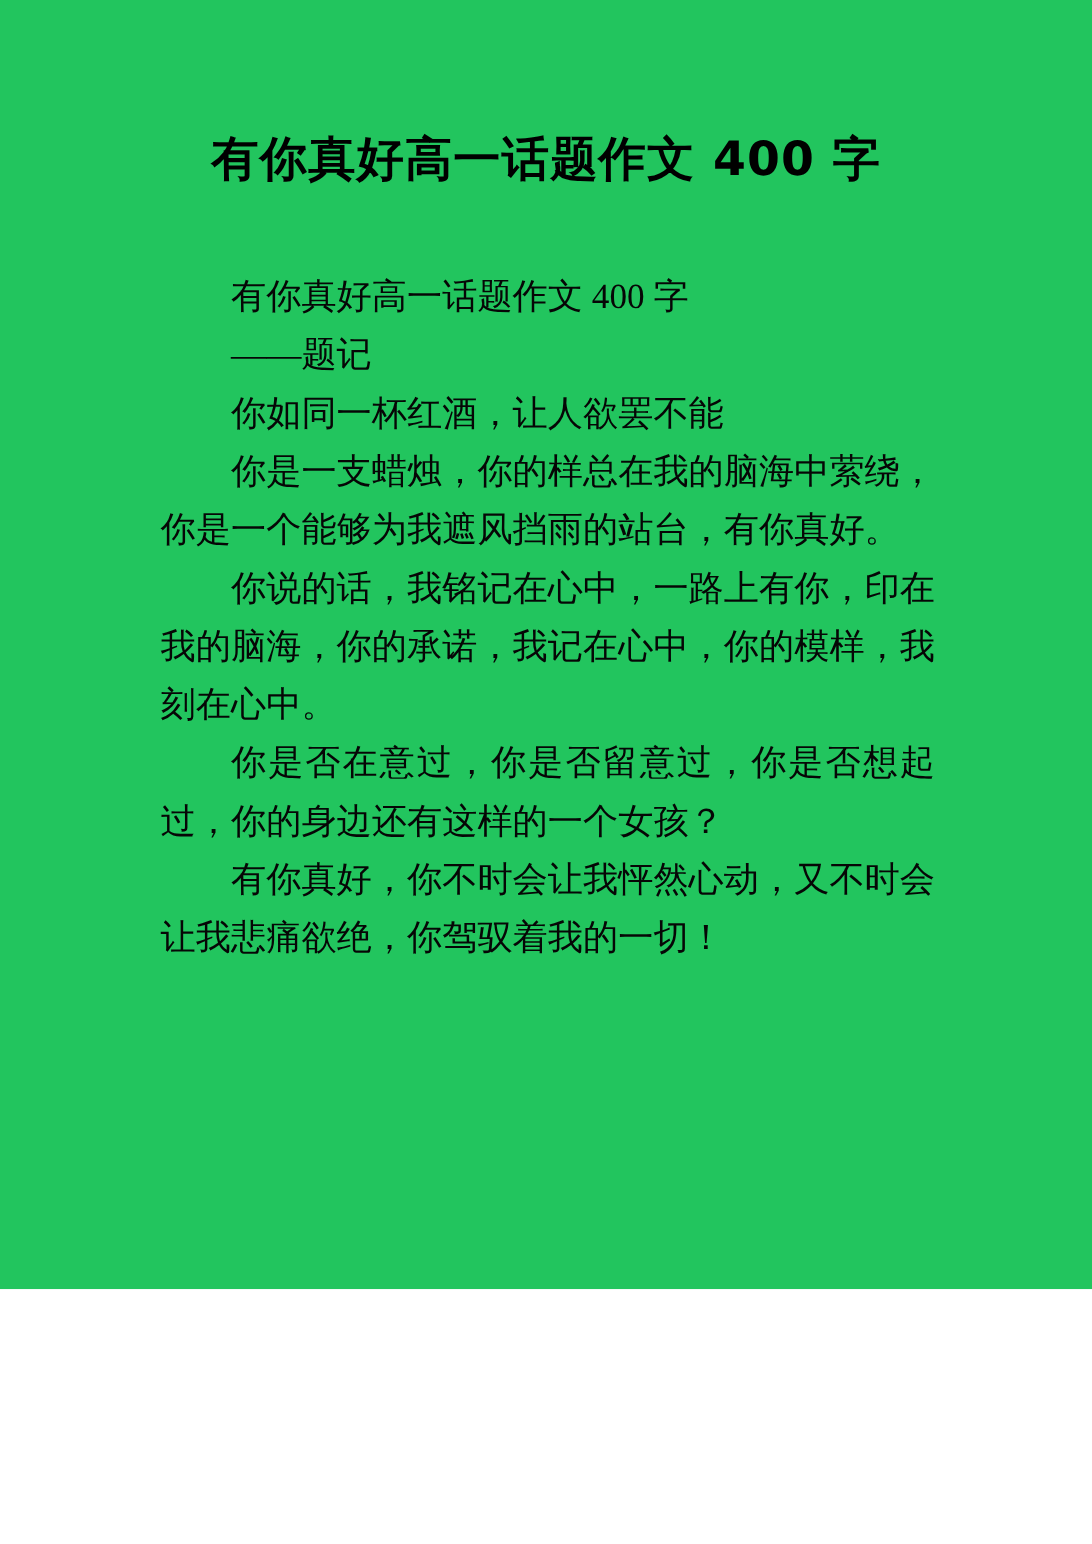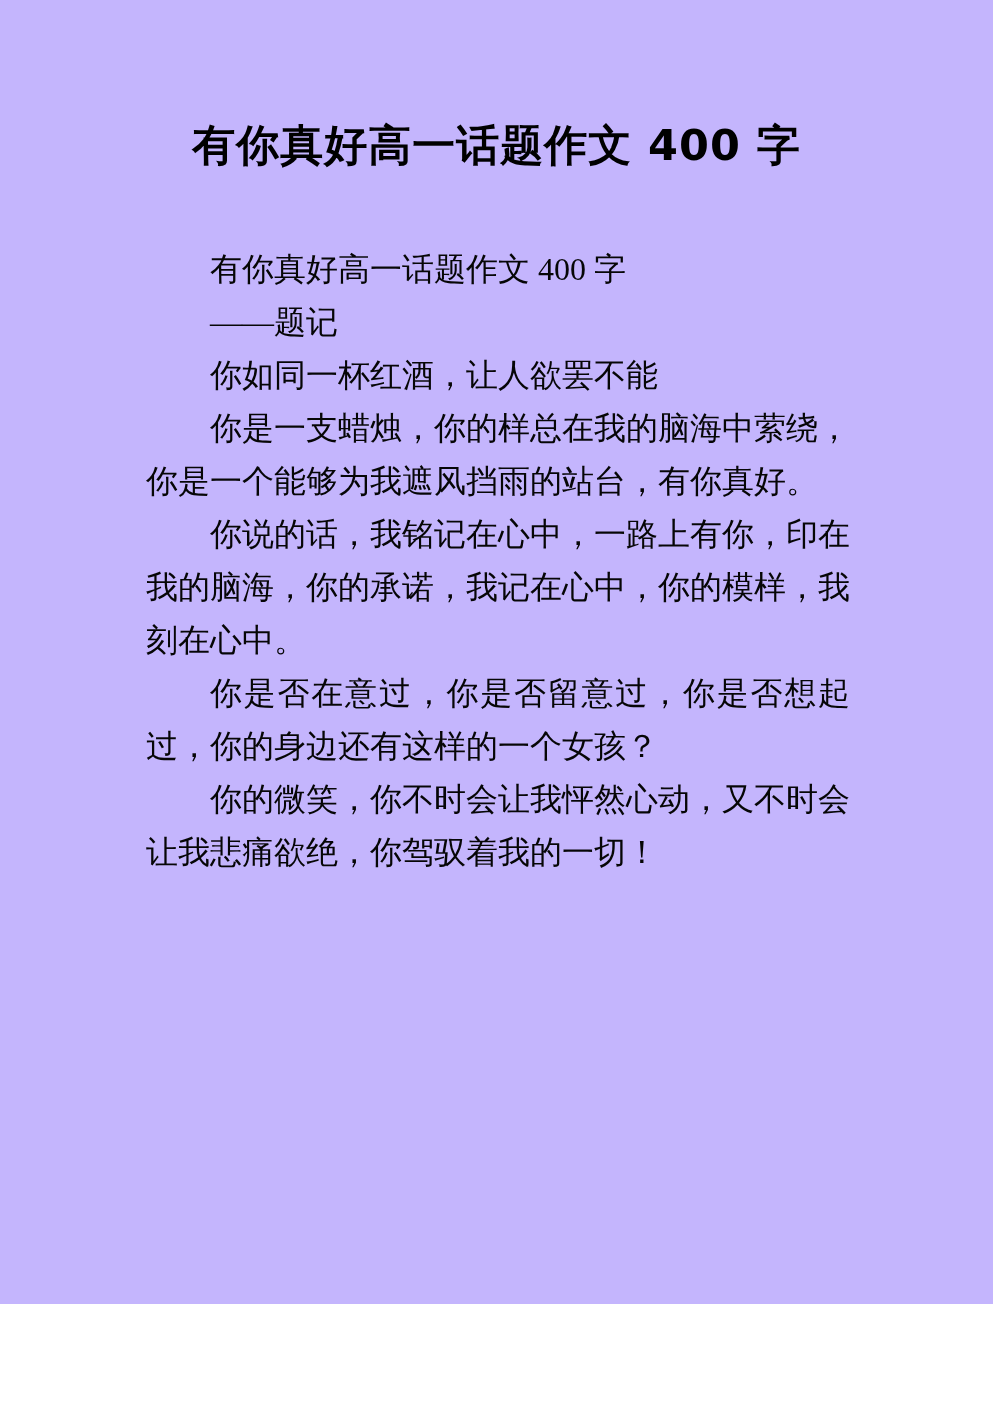--- a/index.html
+++ b/index.html
@@ -3,22 +3,22 @@
   <meta charset="utf-8">
   <style>
     html, body {
       margin: 0;
       padding: 0;
       background: #ffffff;
     }
     .page {
       position: relative;
       width: 993px;
-      height: 1304px;
-      background: #c4b5fd;
+      height: 1172px;
+      background: #22c55e;
       overflow: hidden;
       font-family: "Liberation Serif", "DejaVu Serif", serif;
       color: #000000;
     }
     .title {
       position: absolute;
       top: 120px;
       left: 0;
       width: 100%;
       margin: 0;
@@ -53,15 +53,15 @@
 
 <div class="page">
   <h1 class="title">有你真好高一话题作文 400 字</h1>
   <div class="content">
       <p class="para">有你真好高一话题作文 400 字</p>
       <p class="para">——题记</p>
       <p class="para">你如同一杯红酒，让人欲罢不能</p>
       <p class="para">你是一支蜡烛，你的样总在我的脑海中萦绕，你是一个能够为我遮风挡雨的站台，有你真好。</p>
       <p class="para">你说的话，我铭记在心中，一路上有你，印在我的脑海，你的承诺，我记在心中，你的模样，我刻在心中。</p>
       <p class="para">你是否在意过，你是否留意过，你是否想起过，你的身边还有这样的一个女孩？</p>
-      <p class="para">你的微笑，你不时会让我怦然心动，又不时会让我悲痛欲绝，你驾驭着我的一切！</p>
+      <p class="para">有你真好，你不时会让我怦然心动，又不时会让我悲痛欲绝，你驾驭着我的一切！</p>
     </div>
 </div>
 
 </body></html>

